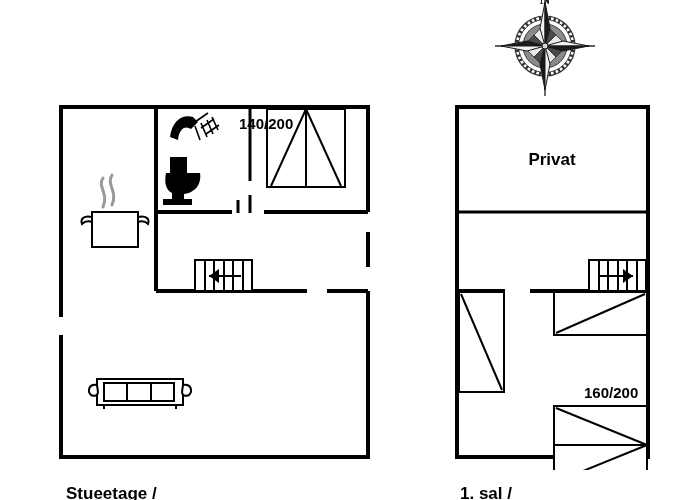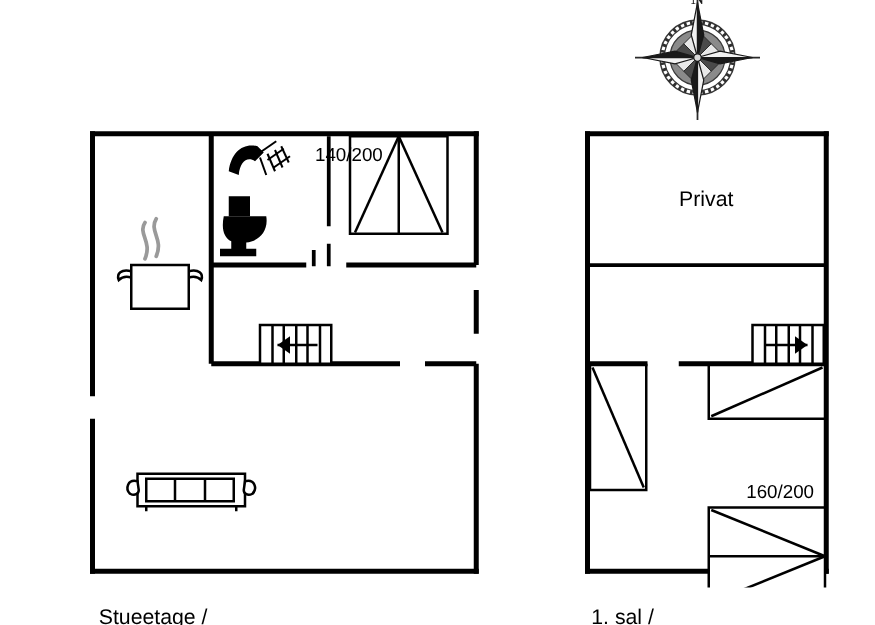--- a/index.html
+++ b/index.html
@@ -10,24 +10,25 @@
   body {
     width: 700px;
     height: 500px;
     position: relative;
     overflow: hidden;
     font-family: "Liberation Sans", sans-serif;
     color: #000000;
   }
   #stage {
     position: absolute;
-    left: 15px;
+    left: 2px;
     top: 0;
     width: 580px;
     height: 500px;
+    font-weight: bold;
   }
   .plan-svg {
     display: block;
   }
   .wall {
     stroke: #000000;
     stroke-width: 4;
     stroke-linecap: butt;
     fill: none;
   }

